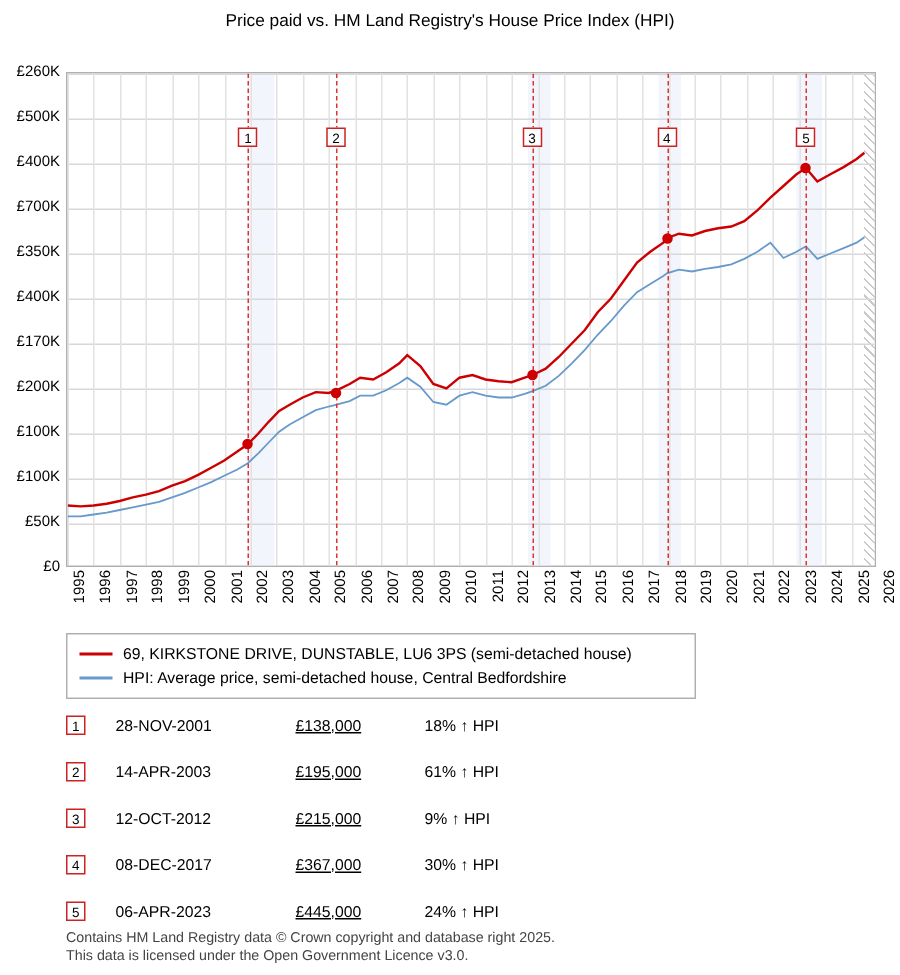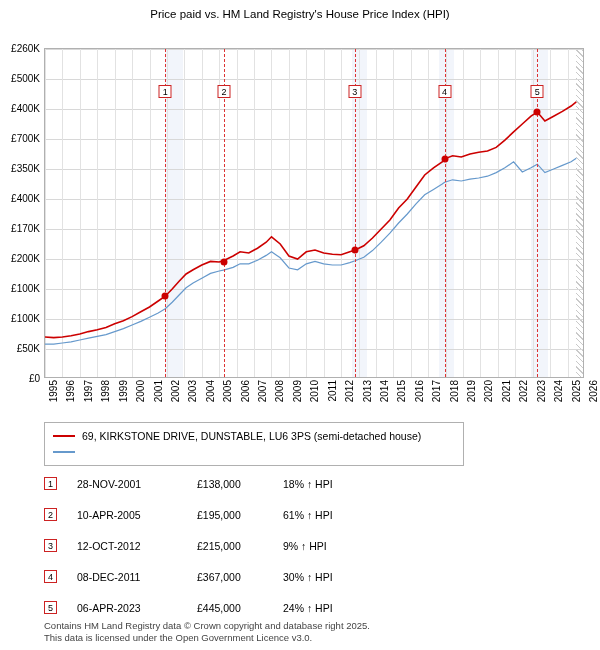--- a/index.html
+++ b/index.html
@@ -178,21 +178,21 @@
     height: 13px;
     border: 1px solid #cc2222;
     font-size: 9px;
     line-height: 13px;
     text-align: center;
     box-sizing: border-box;
     margin-right: 20px;
     flex: 0 0 auto;
   }
   .ev-date { width: 120px; flex: 0 0 auto; }
-  .ev-price { width: 86px; flex: 0 0 auto; }
+  .ev-price { width: 86px; flex: 0 0 auto; text-decoration: underline; }
   .ev-hpi { width: 120px; flex: 0 0 auto; }
   
   .footer {
     position: absolute;
     left: 44px;
     top: 620px;
     width: 540px;
     font-size: 9.5px;
     line-height: 12px;
     color: #444;
@@ -326,45 +326,46 @@
       </div>
   </div>
 
   <div class="legend">
     <div class="legend-row">
       <span class="legend-swatch" id="sw0" style="background: rgb(204, 0, 0);"></span>
       <span class="legend-text">69, KIRKSTONE DRIVE, DUNSTABLE, LU6 3PS (semi-detached house)</span>
     </div>
     <div class="legend-row">
       <span class="legend-swatch" id="sw1" style="background: rgb(102, 153, 204);"></span>
+      <span class="legend-text">HPI: Average price, semi-detached house, Central Bedfordshire</span>
     </div>
   </div>
 
   <div class="events" id="events">
       <div class="event-row">
         <span class="ev-num">1</span>
         <span class="ev-date">28-NOV-2001</span>
         <span class="ev-price">£138,000</span>
         <span class="ev-hpi">18% ↑ HPI</span>
       </div>
       <div class="event-row">
         <span class="ev-num">2</span>
-        <span class="ev-date">10-APR-2005</span>
+        <span class="ev-date">14-APR-2003</span>
         <span class="ev-price">£195,000</span>
         <span class="ev-hpi">61% ↑ HPI</span>
       </div>
       <div class="event-row">
         <span class="ev-num">3</span>
         <span class="ev-date">12-OCT-2012</span>
         <span class="ev-price">£215,000</span>
         <span class="ev-hpi">9% ↑ HPI</span>
       </div>
       <div class="event-row">
         <span class="ev-num">4</span>
-        <span class="ev-date">08-DEC-2011</span>
+        <span class="ev-date">08-DEC-2017</span>
         <span class="ev-price">£367,000</span>
         <span class="ev-hpi">30% ↑ HPI</span>
       </div>
       <div class="event-row">
         <span class="ev-num">5</span>
         <span class="ev-date">06-APR-2023</span>
         <span class="ev-price">£445,000</span>
         <span class="ev-hpi">24% ↑ HPI</span>
       </div>
     </div>

